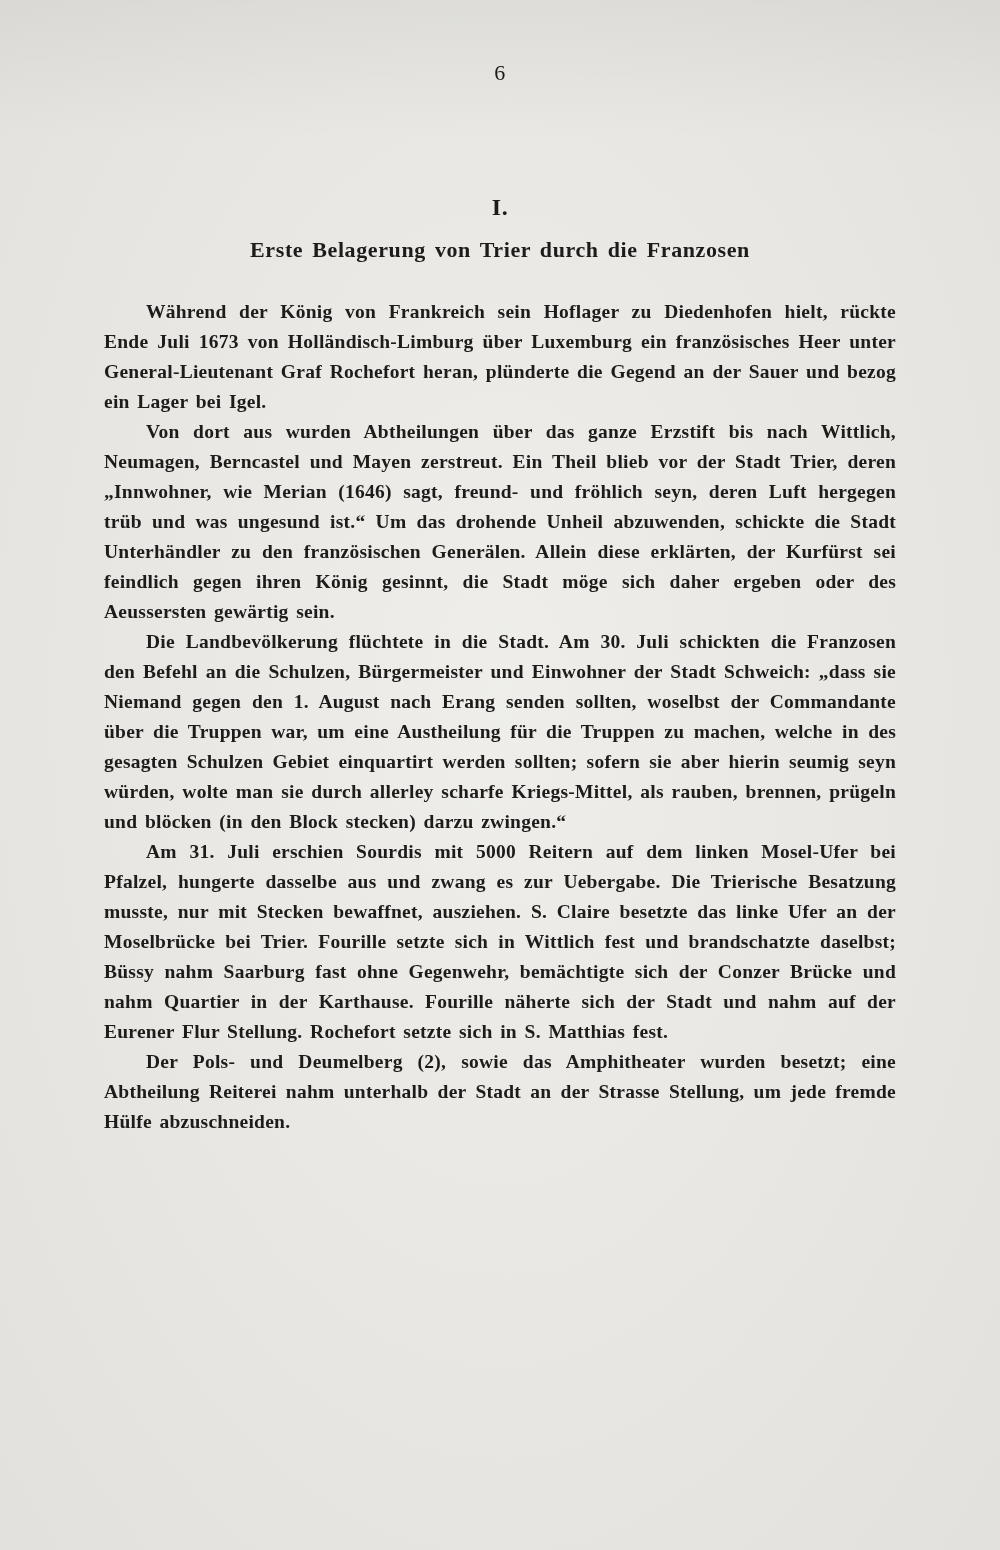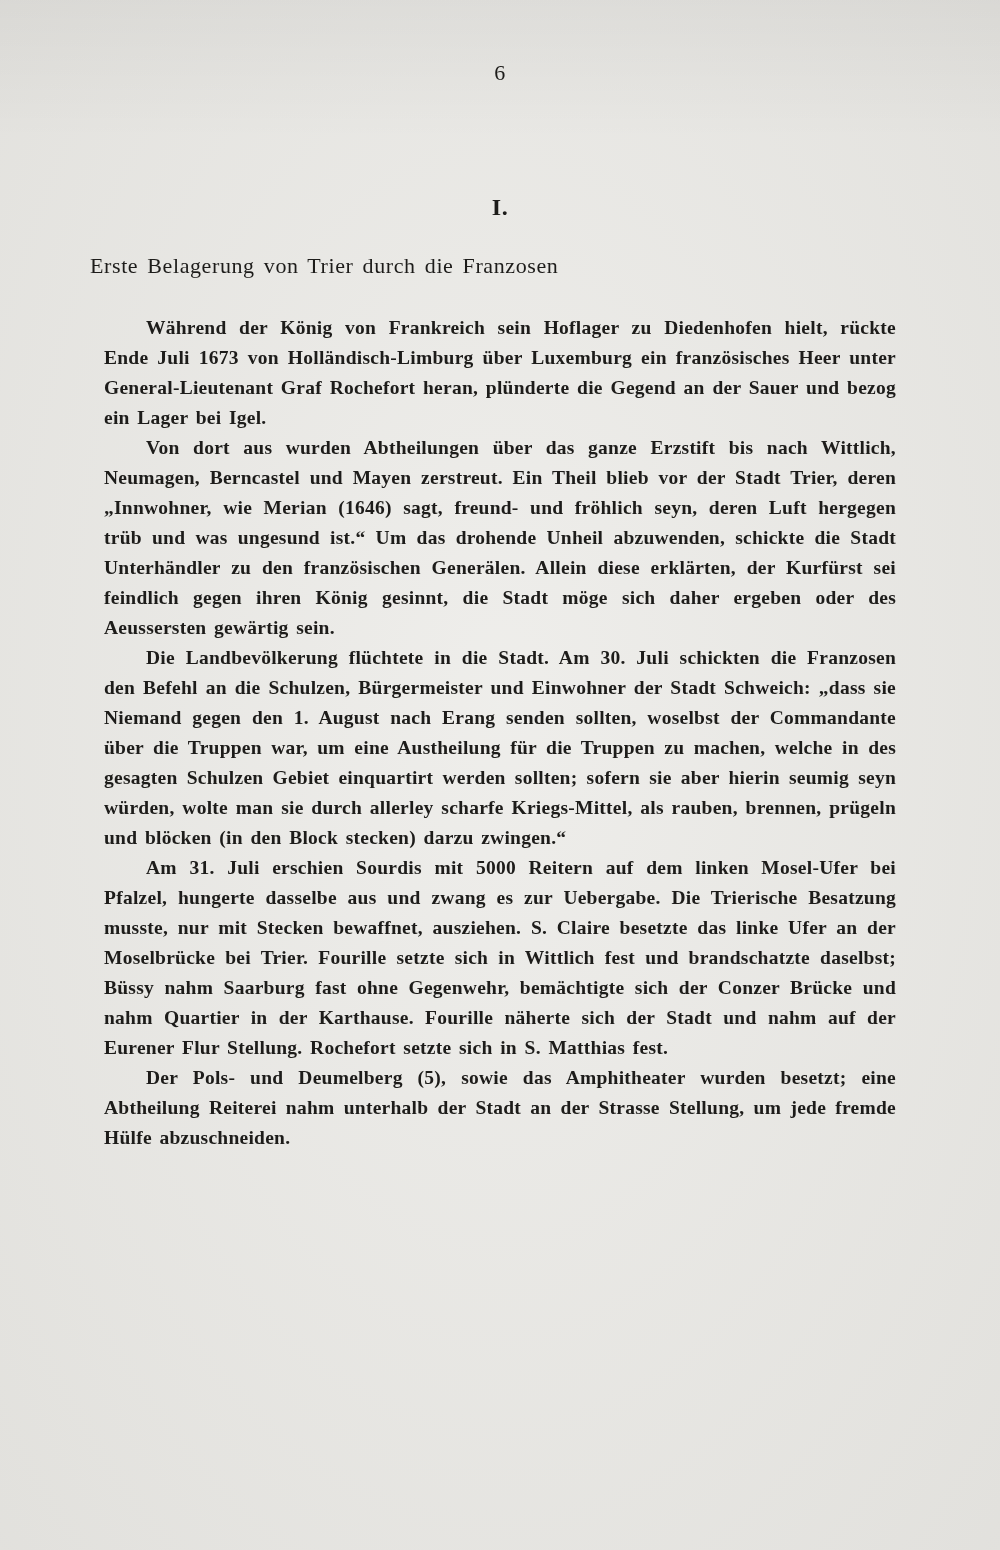--- a/index.html
+++ b/index.html
@@ -30,25 +30,25 @@
     letter-spacing: 0.5px;
   }
   .section-numeral {
     margin-top: 108px;
     text-align: center;
     font-size: 24px;
     font-weight: bold;
     letter-spacing: 0.5px;
   }
   .chapter-title {
-    margin: 26px auto 0;
+    margin: 10px auto 0;
     width: 820px;
-    text-align: left;
+    text-align: center;
     font-size: 22px;
-    font-weight: normal;
+    font-weight: bold;
     line-height: 38px;
     letter-spacing: 0.6px;
     word-spacing: 3px;
   }
   .body-text {
     width: 792px;
     margin: 28px auto 0;
     font-size: 19.5px;
     line-height: 30px;
     text-align: justify;
@@ -71,16 +71,16 @@
 
   <div class="section-numeral">I.</div>
 
   <h1 class="chapter-title"><span>Erste Belagerung von Trier durch die Franzosen</span><br></h1>
 
   <div class="body-text">
     <p>Während der König von Frankreich sein Hoflager zu Diedenhofen hielt, rückte Ende Juli 1673 von Holländisch-Limburg über Luxemburg ein französisches Heer unter General-Lieutenant Graf Rochefort heran, plünderte die Gegend an der Sauer und bezog ein Lager bei Igel.</p>
     <p>Von dort aus wurden Abtheilungen über das ganze Erzstift bis nach Wittlich, Neumagen, Berncastel und Mayen zerstreut. Ein Theil blieb vor der Stadt Trier, deren „Innwohner, wie Merian (1646) sagt, freund- und fröhlich seyn, deren Luft hergegen trüb und was ungesund ist.“ Um das drohende Unheil abzuwenden, schickte die Stadt Unterhändler zu den französischen Generälen. Allein diese erklärten, der Kurfürst sei feindlich gegen ihren König gesinnt, die Stadt möge sich daher ergeben oder des Aeussersten gewärtig sein.</p>
     <p>Die Landbevölkerung flüchtete in die Stadt. Am 30. Juli schickten die Franzosen den Befehl an die Schulzen, Bürgermeister und Einwohner der Stadt Schweich: „dass sie Niemand gegen den 1. August nach Erang senden sollten, woselbst der Commandante über die Truppen war, um eine Austheilung für die Truppen zu machen, welche in des gesagten Schulzen Gebiet einquartirt werden sollten; sofern sie aber hierin seumig seyn würden, wolte man sie durch allerley scharfe Kriegs-Mittel, als rauben, brennen, prügeln und blöcken (in den Block stecken) darzu zwingen.“</p>
     <p>Am 31. Juli erschien Sourdis mit 5000 Reitern auf dem linken Mosel-Ufer bei Pfalzel, hungerte dasselbe aus und zwang es zur Uebergabe. Die Trierische Besatzung musste, nur mit Stecken bewaffnet, ausziehen. S. Claire besetzte das linke Ufer an der Moselbrücke bei Trier. Fourille setzte sich in Wittlich fest und brandschatzte daselbst; Büssy nahm Saarburg fast ohne Gegenwehr, bemächtigte sich der Conzer Brücke und nahm Quartier in der Karthause. Fourille näherte sich der Stadt und nahm auf der Eurener Flur Stellung. Rochefort setzte sich in S. Matthias fest.</p>
-    <p>Der Pols- und Deumelberg (5), sowie das Amphitheater wurden besetzt; eine Abtheilung Reiterei nahm unterhalb der Stadt an der Strasse Stellung, um jede fremde Hülfe abzuschneiden.</p>
+    <p>Der Pols- und Deumelberg (2), sowie das Amphitheater wurden besetzt; eine Abtheilung Reiterei nahm unterhalb der Stadt an der Strasse Stellung, um jede fremde Hülfe abzuschneiden.</p>
   </div>
 
 </div>
 
 </body></html>

